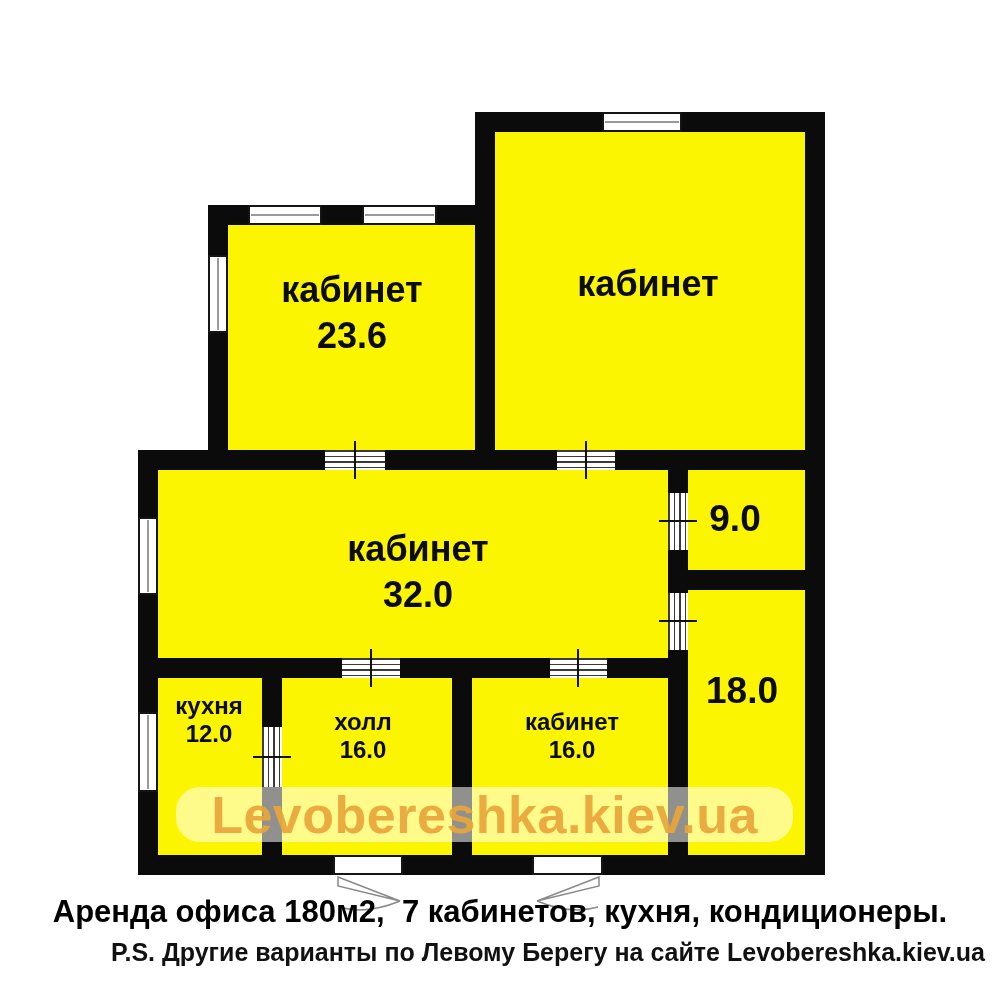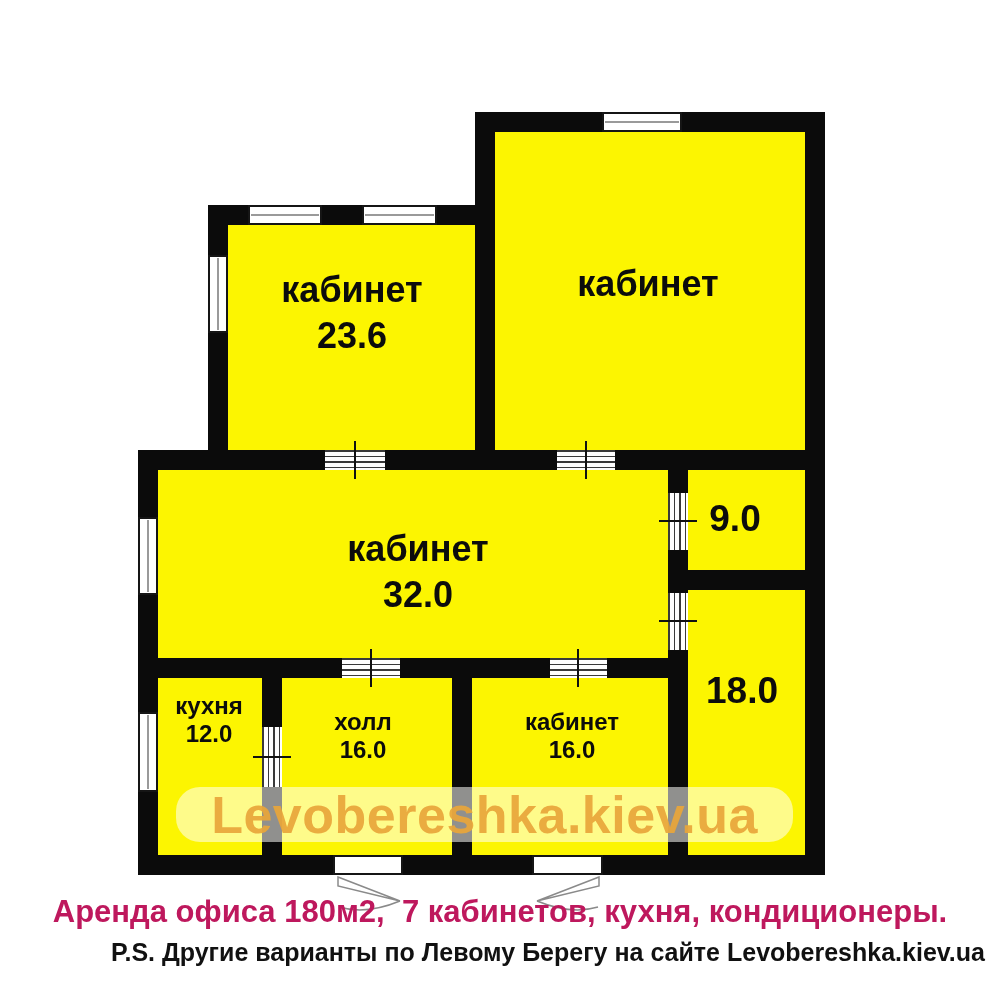--- a/index.html
+++ b/index.html
@@ -37,21 +37,21 @@
     position:absolute; left:176px; top:787px; width:617px; height:55px;
     background:rgba(255,255,252,0.55); border-radius:24px;
     display:flex; align-items:center; justify-content:center;
   }
   .watermark span {
     font-size:52px; font-weight:bold; letter-spacing:0.5px;
     color:var(--watermark-text,#e9a63a); opacity:0.92; white-space:nowrap;
   }
   .footer1 {
     position:absolute; left:0; top:894px; width:1000px; text-align:center;
-    font-size:31px; font-weight:bold; color:#be185d; white-space:pre;
+    font-size:31px; font-weight:bold; color:#000000; white-space:pre;
   }
   .footer2 {
     position:absolute; left:0; top:938px; width:1000px; text-align:center;
     font-size:25px; font-weight:bold; color:#111; white-space:pre;margin-left:48px;
   }
 </style>
 </head>
 <body>
 
 <div id="stage">

